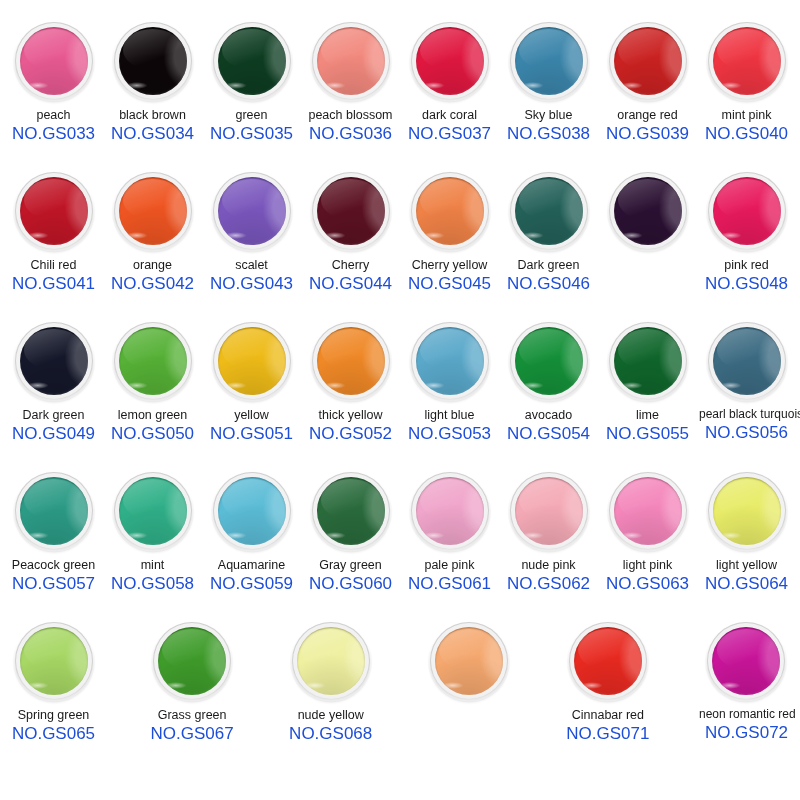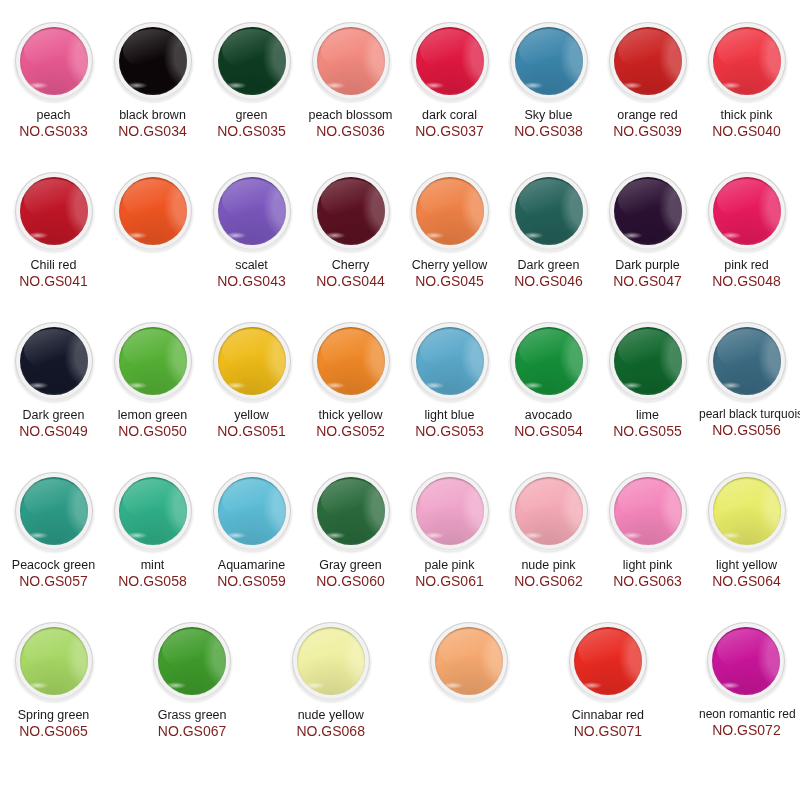--- a/index.html
+++ b/index.html
@@ -116,22 +116,22 @@
     width: 100%;
   }
   .c-name {
     display: block;
     font-size: 12.5px;
     color: #1a1a1a;
     white-space: nowrap;
   }
   .c-code {
     display: block;
-    font-size: 14px;
-    color: #7f1d1d;
+    font-size: 17px;
+    color: #1d4ed8;
     white-space: nowrap;
   }
   
   .wide .c-name { font-size: 12px; }
 </style>
 </head>
 <body>
 
 <div id="chart">
     <div class="swatch-row">
@@ -196,39 +196,43 @@
         <div class="labels">
           <span class="c-name">orange red</span>
           <span class="c-code">NO.GS039</span>
         </div>
       </div>
       <div class="swatch-cell">
         <div class="pot">
           <div class="gel" style="background: rgb(239, 53, 66);"></div>
         </div>
         <div class="labels">
-          <span class="c-name">thick pink</span>
+          <span class="c-name">mint pink</span>
           <span class="c-code">NO.GS040</span>
         </div>
       </div>
     </div>
     <div class="swatch-row">
       <div class="swatch-cell">
         <div class="pot">
           <div class="gel" style="background: rgb(192, 22, 39);"></div>
         </div>
         <div class="labels">
           <span class="c-name">Chili red</span>
           <span class="c-code">NO.GS041</span>
         </div>
       </div>
       <div class="swatch-cell">
         <div class="pot">
           <div class="gel" style="background: rgb(239, 85, 34);"></div>
         </div>
+        <div class="labels">
+          <span class="c-name">orange</span>
+          <span class="c-code">NO.GS042</span>
+        </div>
       </div>
       <div class="swatch-cell">
         <div class="pot">
           <div class="gel" style="background: rgb(122, 87, 189);"></div>
         </div>
         <div class="labels">
           <span class="c-name">scalet</span>
           <span class="c-code">NO.GS043</span>
         </div>
       </div>
@@ -256,24 +260,20 @@
         </div>
         <div class="labels">
           <span class="c-name">Dark green</span>
           <span class="c-code">NO.GS046</span>
         </div>
       </div>
       <div class="swatch-cell">
         <div class="pot">
           <div class="gel" style="background: rgb(43, 17, 51);"></div>
         </div>
-        <div class="labels">
-          <span class="c-name">Dark purple</span>
-          <span class="c-code">NO.GS047</span>
-        </div>
       </div>
       <div class="swatch-cell">
         <div class="pot">
           <div class="gel" style="background: rgb(232, 26, 94);"></div>
         </div>
         <div class="labels">
           <span class="c-name">pink red</span>
           <span class="c-code">NO.GS048</span>
         </div>
       </div>

